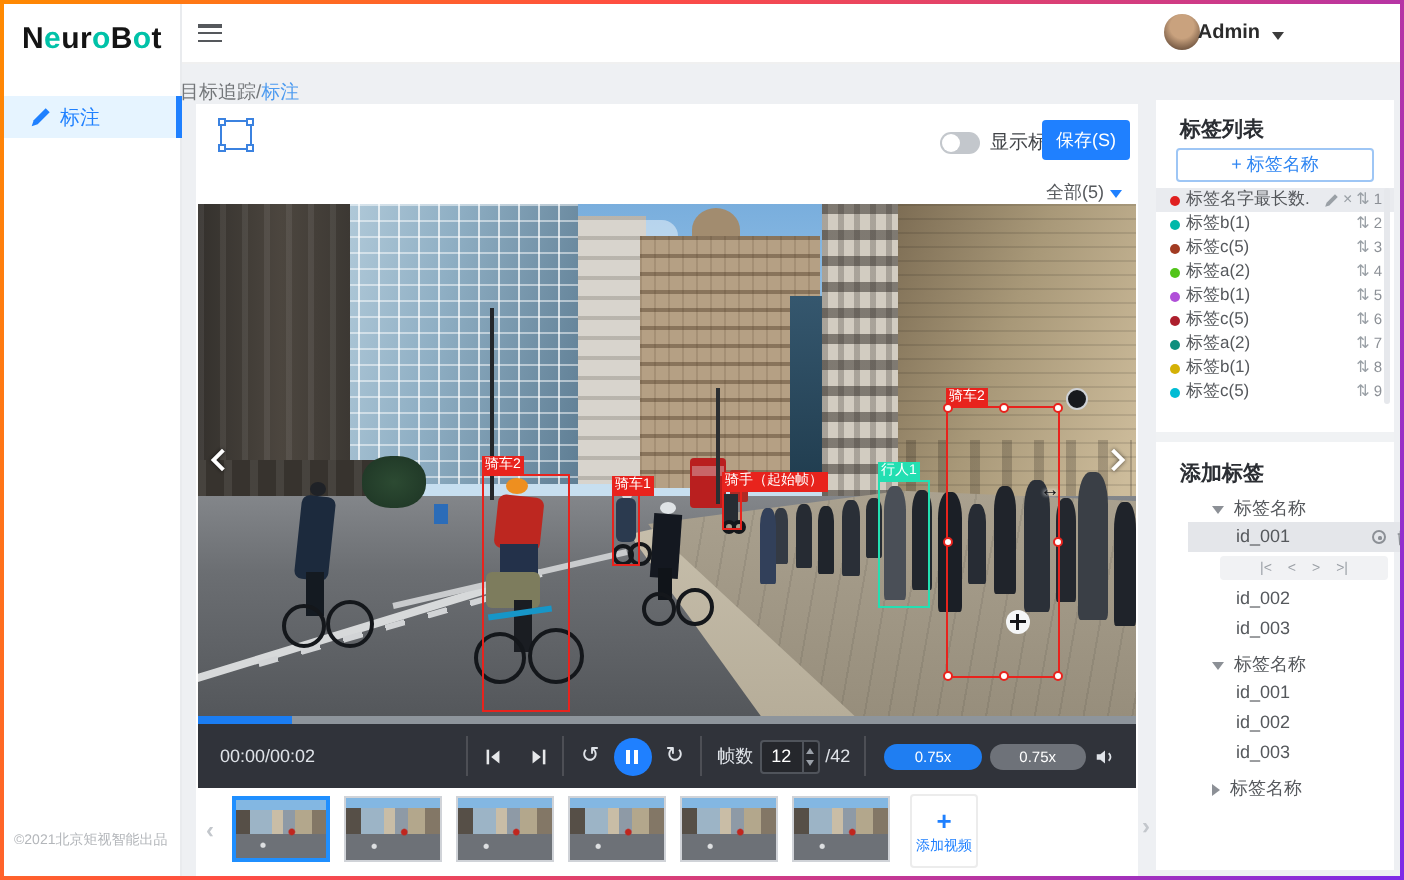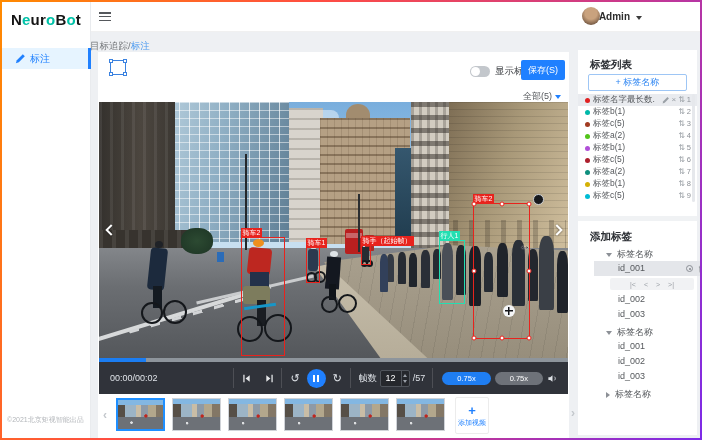--- a/index.html
+++ b/index.html
@@ -298,21 +298,21 @@
       <i class="cdiv"></i>
       <span id="framegrp">
         <span>帧数</span>
         <span id="frame-input">
           <span class="val">12</span>
           <span class="spin">
                 <i class="up"></i>
                 <i class="dn"></i>
               </span>
         </span>
-        <span>/57</span>
+        <span>/42</span>
       </span>
       <i class="cdiv"></i>
       <span id="speedgrp">
         <span class="pill blue">0.75x</span>
         <span class="pill gray">0.75x</span>
         <span id="volume">
           <svg width="11" height="11" viewBox="0 0 24 24">
                 <path d="M3 9v6h4l5 4V5L7 9H3z" fill="#dfe3e8"></path>
                 <path d="M16 8a5 5 0 010 8" stroke="#dfe3e8" fill="none" stroke-width="2"></path>
               </svg>

